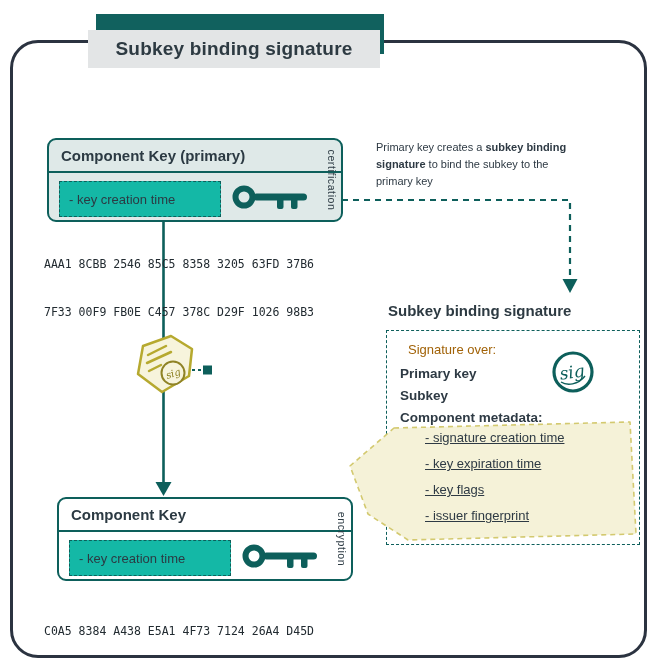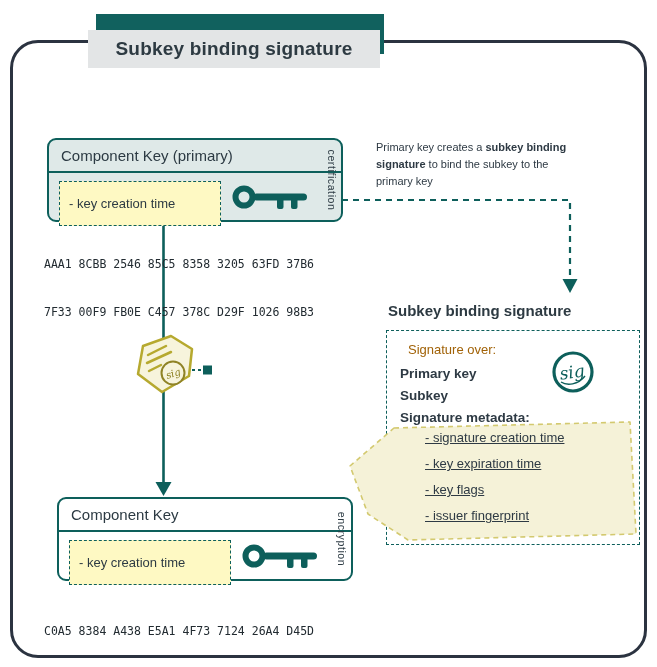--- a/index.html
+++ b/index.html
@@ -13,22 +13,22 @@
   .banner{position:absolute;left:88px;top:30px;width:292px;height:38px;background:#e3e5e6;
     display:flex;align-items:center;justify-content:center;
     font-size:19px;font-weight:600;color:#2d3a42;letter-spacing:0.2px;}
 
   .connector-layer{position:absolute;left:0;top:0;width:657px;height:667px;pointer-events:none;}
 
   .keybox{position:absolute;width:292px;height:80px;border:2.5px solid #0d5f5b;border-radius:9px;background:#ffffff;}
   .keybox.primary{left:47px;top:138px;background:#dfe9e8;}
   .keybox.encryption{left:57px;top:497px;background:#ffffff;}
   .keybox .title-row{height:31px;line-height:31px;padding-left:12px;border-bottom:2.5px solid #0d5f5b;
-    font-size:15px;font-weight:400;color:#2c3a43;}
-  .attr-box{position:absolute;left:10px;top:41px;width:162px;height:45px;background:#fef9c3;
+    font-size:15px;font-weight:700;color:#2c3a43;}
+  .attr-box{position:absolute;left:10px;top:41px;width:162px;height:36px;background:#14b8a6;
     border:1.6px dashed #0d5f5b;display:flex;align-items:center;padding-left:9px;
     font-size:13px;color:#2c3a43;box-sizing:border-box;}
   .key-icon{position:absolute;left:182px;top:41px;width:84px;height:32px;}
   .side-label{position:absolute;right:3px;top:50%;transform:translateY(-50%);
     writing-mode:vertical-rl;font-size:10.5px;letter-spacing:0.6px;color:#2c3a43;}
 
   .fingerprint{position:absolute;left:44px;width:310px;font-family:"DejaVu Sans Mono",monospace;
     font-size:11.5px;line-height:16px;color:#222b31;white-space:pre;}
   .fingerprint.fp-primary{top:224px;}
   .fingerprint.fp-encryption{top:591px;}
@@ -106,21 +106,21 @@
   <div class="panel-heading">Subkey binding signature</div>
   <div class="panel-box"></div>
 
   <svg class="yellow-shape" viewBox="0 0 296 130">
     <polygon points="46,12 282,6 288,118 60,124 20,98 2,50" fill="#f5f2d8" stroke="#d3c96f" stroke-width="1.6" stroke-dasharray="5 4" stroke-linejoin="round"></polygon>
   </svg>
 
   <div class="panel-intro">Signature over:</div>
   <div class="panel-item i0">Primary key</div>
   <div class="panel-item i1">Subkey</div>
-  <div class="panel-item i2">Signature metadata:</div>
+  <div class="panel-item i2">Component metadata:</div>
 
   <div class="meta-item m0">- signature creation time</div>
   <div class="meta-item m1">- key expiration time</div>
   <div class="meta-item m2">- key flags</div>
   <div class="meta-item m3">- issuer fingerprint</div>
 
   <svg class="sig-circle-icon" viewBox="0 0 46 46">
     <circle cx="23" cy="23" r="19" fill="#ffffff" stroke="#0d5f5b" stroke-width="3.2"></circle>
     <text x="22" y="29" text-anchor="middle" font-size="17" font-style="italic" font-family="DejaVu Serif, serif" fill="#0d5f5b" transform="rotate(-8 23 23)">sig</text>
     <path d="M11 33 C 17 37 28 36 35 27" stroke="#0d5f5b" stroke-width="1.4" fill="none"></path>

